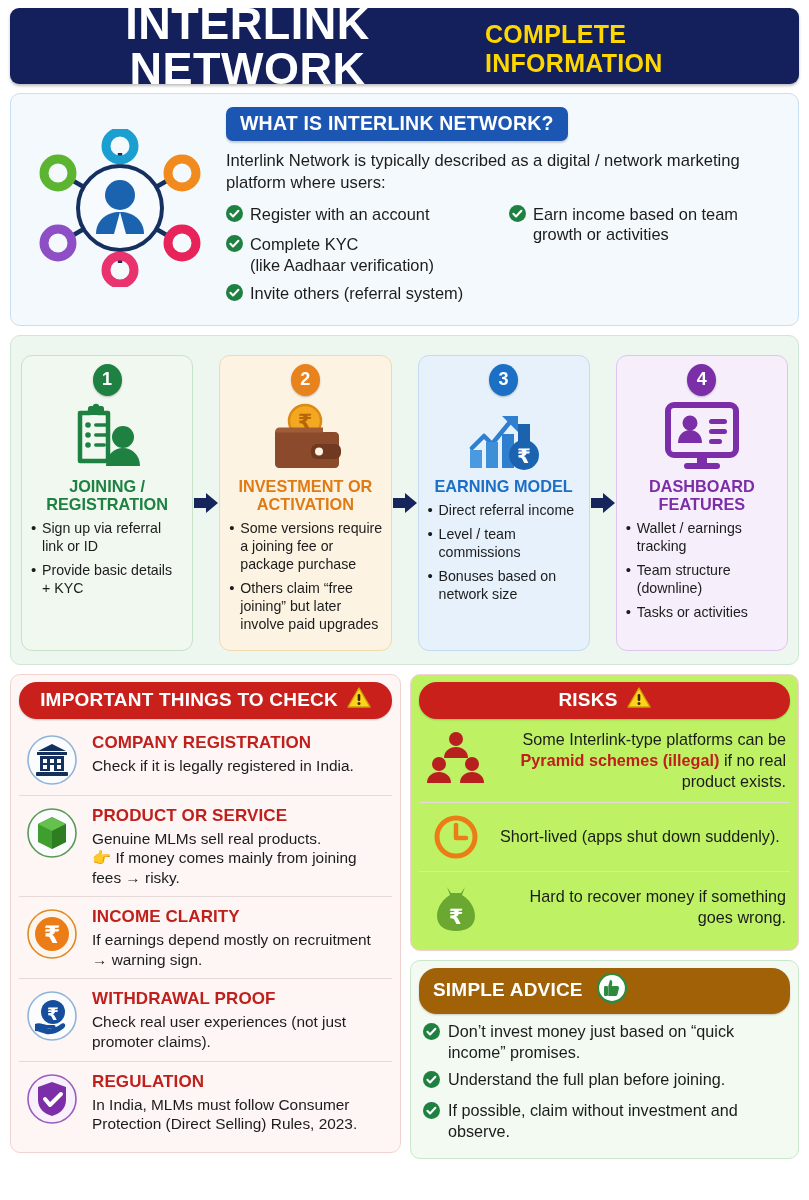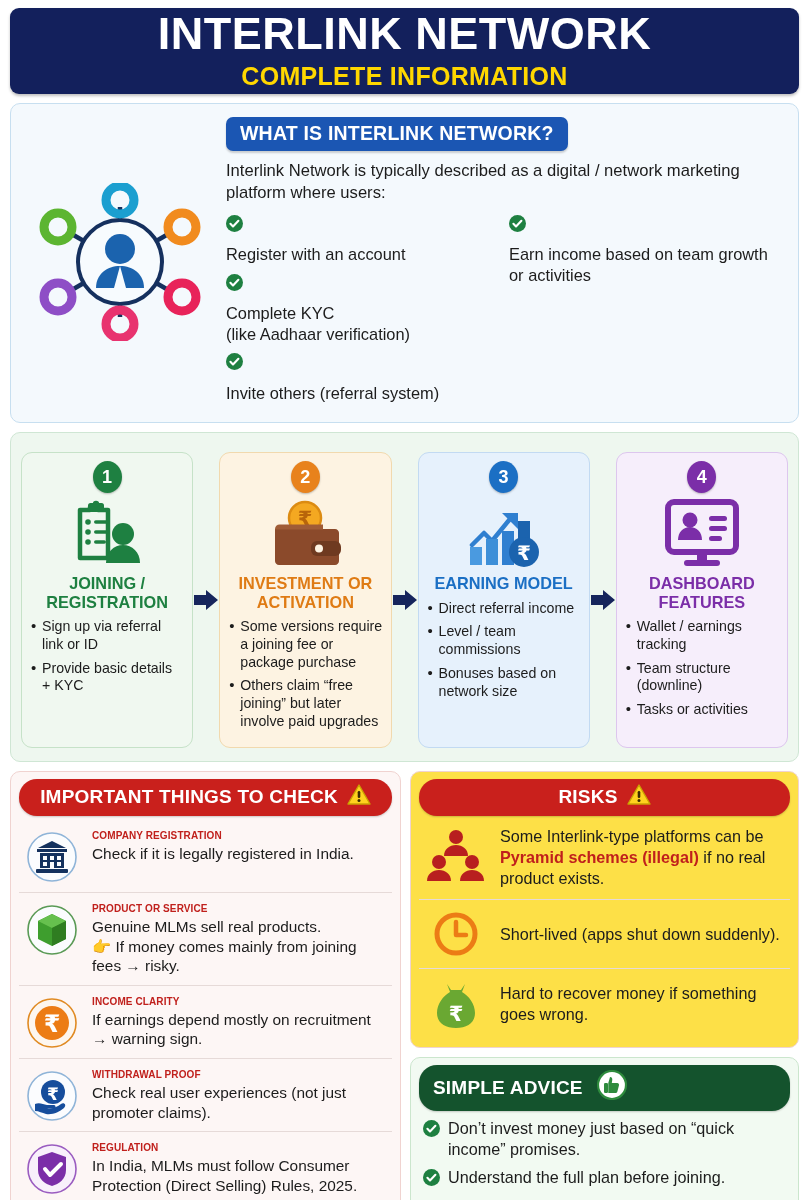--- a/index.html
+++ b/index.html
@@ -8,22 +8,22 @@
     background: #ffffff;
     font-family: "Liberation Sans", sans-serif;
     overflow: hidden;
   }
   .page { width: 809px; height: 1200px; position: relative; padding: 8px 10px 6px 10px; }
 
   
   .header {
     background: #13205c;
     border-radius: 9px;
-    height: 86px;
-    display: flex; flex-direction: column;
+    height: 76px;
+    display: flex; flex-direction: row;
     align-items: center; justify-content: center;
     box-shadow: 0 2px 3px rgba(0,0,0,.25);
   }
   .header-title {
     color: #ffffff; font-size: 45px; font-weight: 700;
     letter-spacing: .5px; line-height: 1; text-align: center;
   }
   .header-sub {
     color: #ffd700; font-size: 25px; font-weight: 700;
     letter-spacing: .3px; margin-top: 6px; 
@@ -41,21 +41,21 @@
   .what-body { flex: 1; padding-left: 4px; padding-top: 3px; }
   .pill {
     display: inline-block; color: #ffffff; font-size: 19.5px; font-weight: 700;
     padding: 5px 14px 6px; border-radius: 7px; letter-spacing: .2px;
     box-shadow: 0 2px 2px rgba(0,0,0,.18);
   }
   .pill-blue { background: #1b56b3; }
   .what-lead { font-size: 16.6px; color: #1c1c1c; line-height: 1.35; margin-top: 9px; }
   .what-cols { display: flex; margin-top: 8px; gap: 6px; }
   .what-col { flex: 1; }
-  .chk-row { display: flex; align-items: flex-start; gap: 7px; margin-bottom: 7px; font-size: 16.4px; color:#1c1c1c; line-height: 1.25; flex-direction: column; }
+  .chk-row { display: flex; align-items: flex-start; gap: 7px; margin-bottom: 7px; font-size: 16.4px; color:#1c1c1c; line-height: 1.25; }
   .chk-row .tx { padding-top: 1px; }
   .ck { flex: 0 0 17px; margin-top: 2px; }
 
   
   .sec-how {
     background: #eef7ef; border: 1.5px solid #cfe6d4;
     padding: 9px 10px 13px; 
   }
   .how-head { text-align: center; }
   .pill-green { background: #1e8041; }
@@ -99,32 +99,32 @@
     background: #fdf6f5; border: 1.5px solid #f0d3d0;
     border-radius: 10px; padding: 7px 8px 9px;
   }
   .bar {
     border-radius: 18px; color:#fff; font-weight:700;
     display:flex; align-items:center; justify-content:center; gap: 9px;
     padding: 5px 10px 6px; font-size: 19px; letter-spacing:.2px;
     box-shadow: 0 1px 2px rgba(0,0,0,.2);
   }
   .bar-red { background:#c9201c; }
-  .bar-green { background:#14532d; }
+  .bar-green { background:#a16207; }
   .check-list { margin-top: 4px; }
   .check-item { display:flex; gap: 11px; padding: 9px 3px 9px 4px; align-items: flex-start; }
   .check-item + .check-item { border-top: 1px solid #e6dad8; }
   .ci-ico { flex: 0 0 58px; display:flex; align-items:center; justify-content:center; padding-top: 2px; }
   .ci-body { flex: 1; padding-top: 1px; }
-  .ci-title { color:#c0201c; font-size: 10px; font-weight: 700; letter-spacing:.1px; margin-bottom: 3px; }
+  .ci-title { color:#c0201c; font-size: 17px; font-weight: 700; letter-spacing:.1px; margin-bottom: 3px; }
   .ci-text { color:#1c1c1c; font-size: 15.4px; line-height: 1.27; }
 
   .sec-risk {
-    background: #fde047; border: 1.5px solid #f0d3d0;
-    border-radius: 10px; padding: 7px 8px 8px;
+    background: #bef264; border: 1.5px solid #f0d3d0;
+    border-radius: 10px; padding: 7px 8px 8px; text-align: right;
   }
   .risk-item { display:flex; gap: 12px; padding: 10px 4px 10px 5px; align-items: center; }
   .risk-item + .risk-item { border-top: 1px solid #e6dad8; }
   .ri-ico { flex: 0 0 64px; display:flex; align-items:center; justify-content:center; }
   .ri-text { font-size: 16.2px; color:#1c1c1c; line-height: 1.3; }
   .red-b { color:#c0201c; font-weight: 700; }
 
   .sec-advice {
     background: #f2faf2; border: 1.5px solid #cbe6cd;
     border-radius: 10px; padding: 7px 8px 10px; margin-top: 9px;
@@ -416,21 +416,21 @@
           <div class="check-item">
             <div class="ci-ico">
               <svg width="52" height="52" viewBox="0 0 52 52">
                 <circle cx="26" cy="26" r="24" fill="#f8f0fb" stroke="#9a5cc0" stroke-width="1.6"></circle>
                 <path d="M26 9l14 5v13c0 9-7 14-14 16-7-2-14-7-14-16V14z" fill="#7b2ea8"></path>
                 <path d="M19 26l5 6 11-11" stroke="#fff" stroke-width="4" fill="none" stroke-linecap="round" stroke-linejoin="round"></path>
               </svg>
             </div>
             <div class="ci-body">
               <div class="ci-title">REGULATION</div>
-              <div class="ci-text">In India, MLMs must follow Consumer Protection (Direct Selling) Rules, 2025.</div>
+              <div class="ci-text">In India, MLMs must follow Consumer Protection (Direct Selling) Rules, 2023.</div>
             </div>
           </div>
 
         </div>
       </div>
     </div>
 
     <div class="col-right">
 
       <div class="sec-risk">

